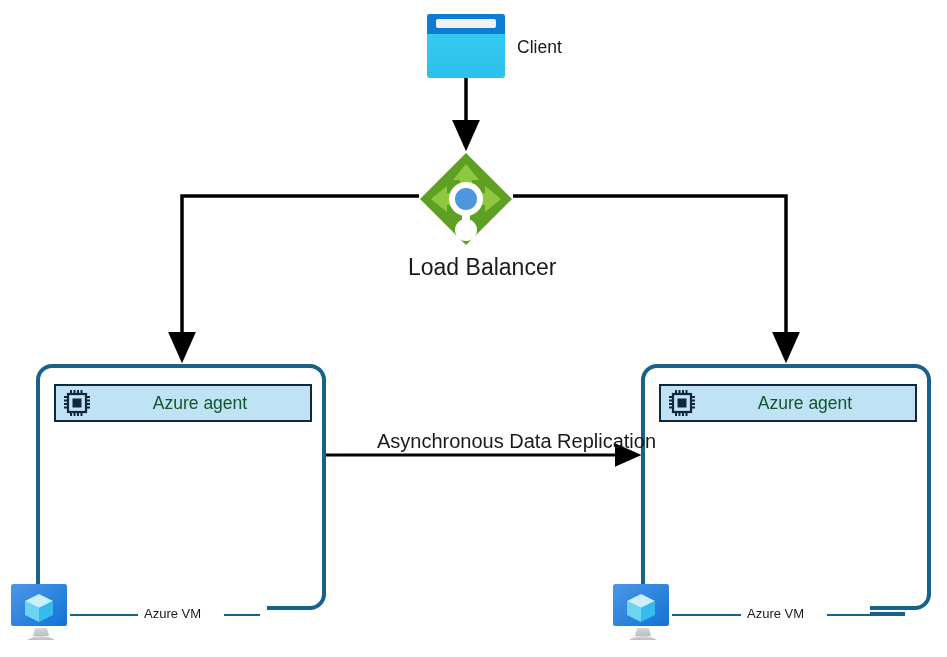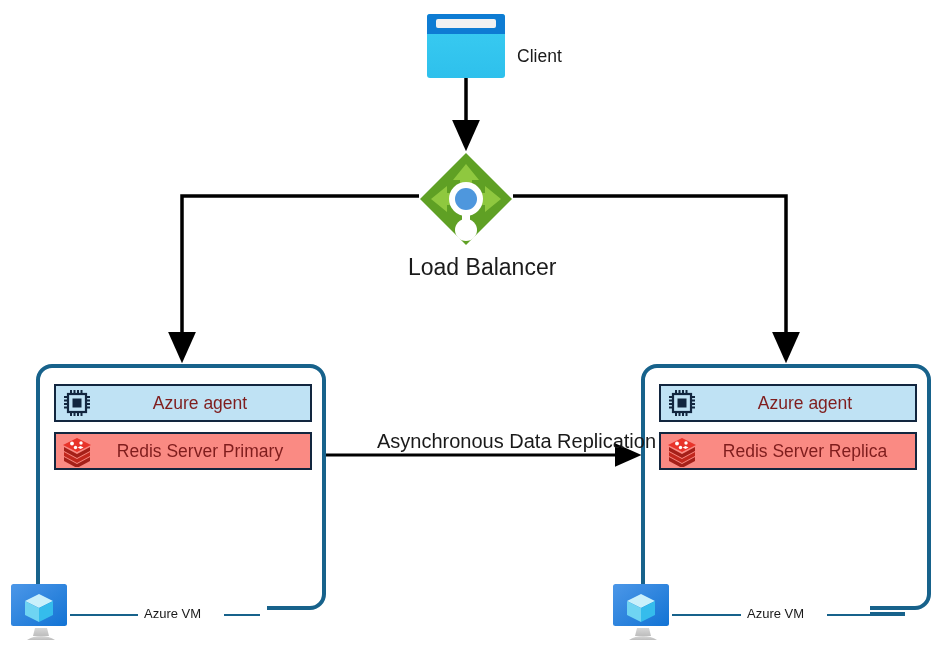--- a/index.html
+++ b/index.html
@@ -49,21 +49,20 @@
     left: 9px; top: 5px;
     width: 60px;
     height: 9px;
     background: #F1F1F1;
     border-radius: 2px;
   }
   #client-label {
     left: 517px;
     top: 37px;
     font-size: 17.5px;
-    margin-top: 9px;
   }
 
   
   #lb-icon {
     position: absolute;
     left: 419px;
     top: 152px;
     width: 94px;
     height: 94px;
   }
@@ -96,21 +95,21 @@
     border: 2px solid #12263F;
     box-sizing: border-box;
     display: flex;
     align-items: center;
     height: 38px;
   }
   .inner-box .box-label {
     flex: 1;
     text-align: center;
     font-size: 17.5px;
-    color: #7f1d1d;
+    color: #14532d;
     padding-right: 6px;
   }
   .agent-box {
     background: #BFE2F4;
   }
   .redis-box {
     background: #FA8A83;
   }
   .icon-slot {
     width: 38px;
@@ -226,38 +225,20 @@
             <rect x="24" y="14" width="3" height="2"></rect>
               <rect x="24" y="17.5" width="3" height="2"></rect>
           </g>
           <rect x="5" y="5" width="18" height="18" fill="none" stroke="#12263F" stroke-width="2.2"></rect>
           <rect x="9.5" y="9.5" width="9" height="9" fill="#12263F"></rect>
         </svg>
       </span>
       <span class="box-label">Azure agent</span>
     </div>
 
-    <div class="inner-box redis-box" style="left:14px; top:64px; width:258px;">
-      <span class="icon-slot">
-        <svg width="32" height="32" viewBox="0 0 32 32" xmlns="http://www.w3.org/2000/svg">
-
-          <polygon points="3,22 16,29 29,22 29,26 16,33 3,26" fill="#A52019"></polygon>
-          <polygon points="3,17 16,24 29,17 29,21 16,28 3,21" fill="#C1271D"></polygon>
-          <polygon points="3,12 16,19 29,12 29,16 16,23 3,16" fill="#A52019"></polygon>
-
-          <polygon points="16,3 30,10 16,17 2,10" fill="#E8342A"></polygon>
-
-          <circle cx="11" cy="8.5" r="1.9" fill="#ffffff"></circle>
-          <circle cx="20" cy="8" r="1.7" fill="#ffffff"></circle>
-          <circle cx="14.5" cy="12.5" r="1.7" fill="#ffffff"></circle>
-          <polygon points="19.5,11 22.5,12.5 19.5,14 16.8,12.5" fill="#ffffff"></polygon>
-        </svg>
-      </span>
-      <span class="box-label">Redis Server Primary</span>
-    </div>
   </div>
 
   <div class="vm-bottom-mask" style="left:62px; top:604px; width:205px;"></div>
 
   <div class="vm-monitor" id="vmicon-left">
     <svg width="64" height="64" viewBox="0 0 64 64" xmlns="http://www.w3.org/2000/svg">
       <defs>
         <linearGradient id="scrGradL" x1="0" y1="0" x2="1" y2="1">
           <stop offset="0%" stop-color="#4C97E8"></stop>
           <stop offset="100%" stop-color="#1273D4"></stop>
@@ -300,35 +281,20 @@
             <rect x="24" y="14" width="3" height="2"></rect>
               <rect x="24" y="17.5" width="3" height="2"></rect>
           </g>
           <rect x="5" y="5" width="18" height="18" fill="none" stroke="#12263F" stroke-width="2.2"></rect>
           <rect x="9.5" y="9.5" width="9" height="9" fill="#12263F"></rect>
         </svg>
       </span>
       <span class="box-label">Azure agent</span>
     </div>
 
-    <div class="inner-box redis-box" style="left:14px; top:64px; width:258px;">
-      <span class="icon-slot">
-        <svg width="32" height="32" viewBox="0 0 32 32" xmlns="http://www.w3.org/2000/svg">
-          <polygon points="3,22 16,29 29,22 29,26 16,33 3,26" fill="#A52019"></polygon>
-          <polygon points="3,17 16,24 29,17 29,21 16,28 3,21" fill="#C1271D"></polygon>
-          <polygon points="3,12 16,19 29,12 29,16 16,23 3,16" fill="#A52019"></polygon>
-          <polygon points="16,3 30,10 16,17 2,10" fill="#E8342A"></polygon>
-          <circle cx="11" cy="8.5" r="1.9" fill="#ffffff"></circle>
-          <circle cx="20" cy="8" r="1.7" fill="#ffffff"></circle>
-          <circle cx="14.5" cy="12.5" r="1.7" fill="#ffffff"></circle>
-          <polygon points="19.5,11 22.5,12.5 19.5,14 16.8,12.5" fill="#ffffff"></polygon>
-        </svg>
-      </span>
-      <span class="box-label">Redis Server Replica</span>
-    </div>
   </div>
   <div class="vm-bottom-mask" style="left:665px; top:604px; width:205px;"></div>
 
   <div class="vm-monitor" id="vmicon-right">
     <svg width="64" height="64" viewBox="0 0 64 64" xmlns="http://www.w3.org/2000/svg">
       <defs>
         <linearGradient id="scrGradR" x1="0" y1="0" x2="1" y2="1">
           <stop offset="0%" stop-color="#4C97E8"></stop>
           <stop offset="100%" stop-color="#1273D4"></stop>
         </linearGradient>

